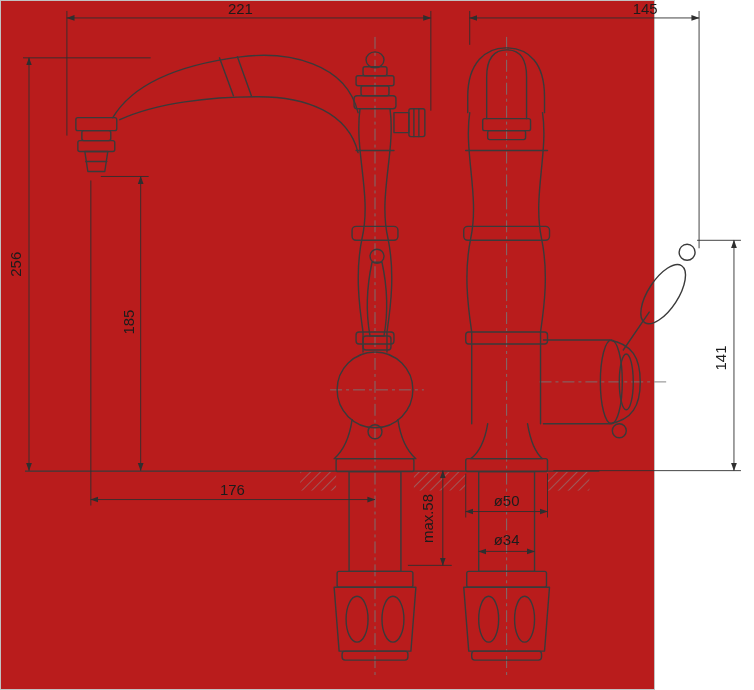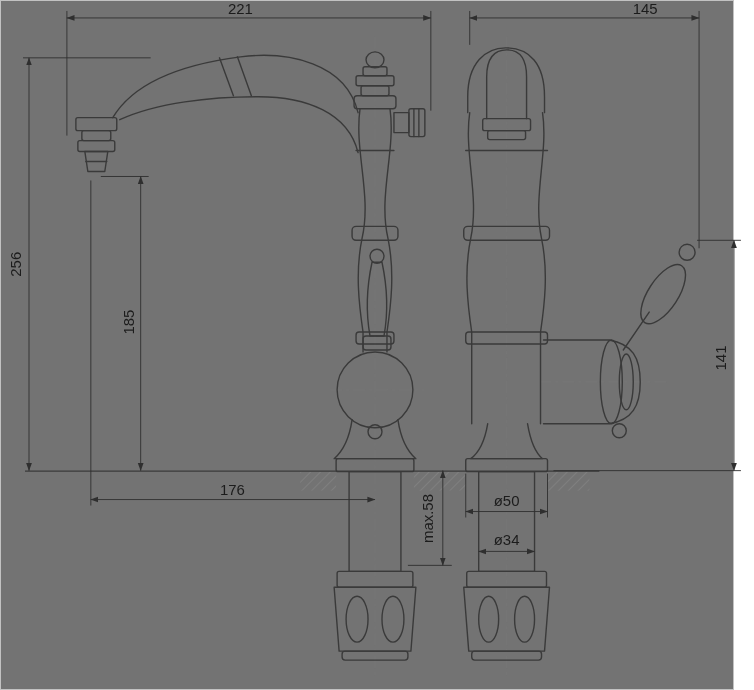--- a/index.html
+++ b/index.html
@@ -1,17 +1,17 @@
 <!DOCTYPE html>
 <html><head>
 <meta charset="utf-8">
 <style>
   html,body{margin:0;padding:0;background:#ffffff;}
   body{display:grid;place-items:start;font-family:"Liberation Sans", sans-serif;}
-  .sheet{width:734px;height:690px;box-sizing:border-box;border:1px solid #c2c2c2;background:#737373;}
+  .sheet{width:655px;height:690px;box-sizing:border-box;border:1px solid #c2c2c2;background:#b91c1c;}
   svg{display:block;}
   text{font-family:"Liberation Sans", sans-serif;font-size:15px;fill:#1c1c1c;}
 </style>
 </head>
 <body>
 
 <div class="sheet">
 <svg viewBox="0 0 754 690" width="752" height="688">
   <defs>
     <marker id="arr" viewBox="0 0 10 10" refX="8.5" refY="5" markerWidth="10" markerHeight="10" orient="auto-start-reverse">

